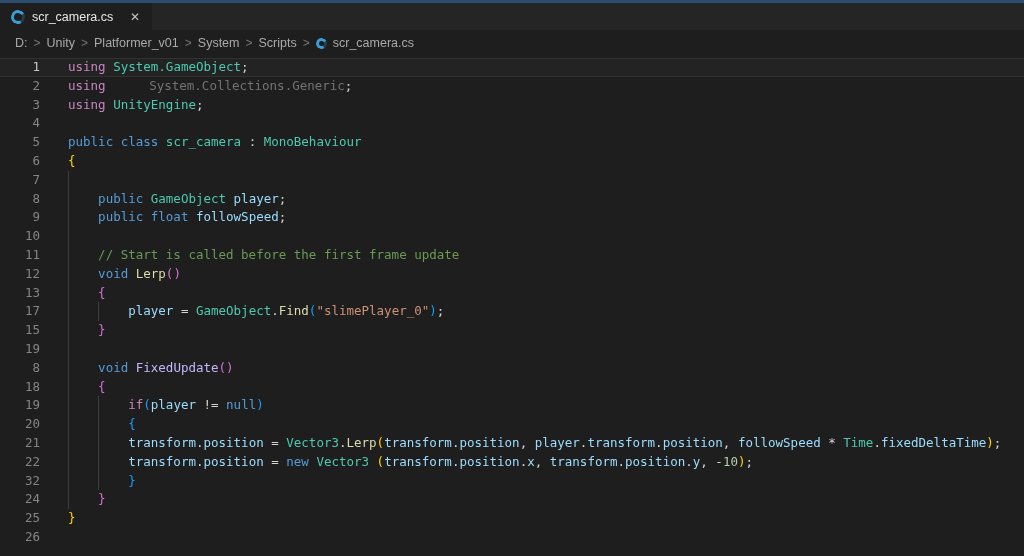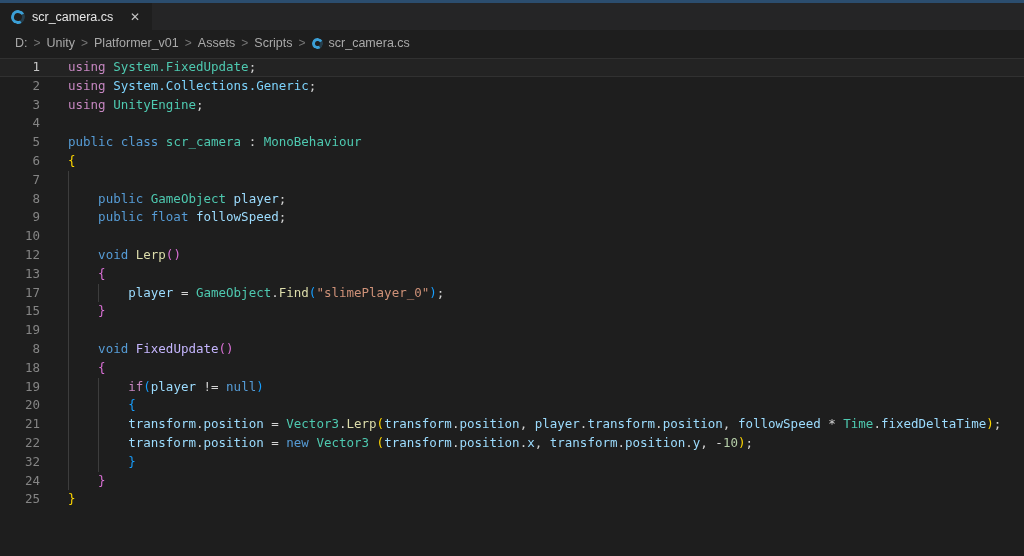--- a/index.html
+++ b/index.html
@@ -117,38 +117,38 @@
   </div>
 </div>
 
 <div class="breadcrumb" id="breadcrumb">
     <span>D:</span>
     <span class="sep">&gt;</span>
     <span>Unity</span>
     <span class="sep">&gt;</span>
     <span>Platformer_v01</span>
     <span class="sep">&gt;</span>
-    <span>Assets</span>
+    <span>System</span>
     <span class="sep">&gt;</span>
     <span>Scripts</span>
     <span class="sep">&gt;</span>
     <span class="crumb-file">
       <span class="cs-icon"></span>
       <span>scr_camera.cs</span>
     </span>
   </div>
 
 <div class="editor" id="editor">
     <div class="code-line active">
       <div class="gutter">1</div>
-      <div class="content"><span style="color: rgb(197, 134, 192);">using</span><span style="color: rgb(212, 212, 212);"> </span><span style="color: rgb(78, 201, 176);">System.FixedUpdate</span><span style="color: rgb(212, 212, 212);">;</span></div>
+      <div class="content"><span style="color: rgb(197, 134, 192);">using</span><span style="color: rgb(212, 212, 212);"> </span><span style="color: rgb(78, 201, 176);">System.GameObject</span><span style="color: rgb(212, 212, 212);">;</span></div>
     </div>
     <div class="code-line">
       <div class="gutter">2</div>
-      <div class="content"><span style="color: rgb(197, 134, 192);">using</span><span style="color: rgb(212, 212, 212);"> </span><span style="color: #7dd3fc;">System.Collections.Generic</span><span style="color: rgb(212, 212, 212);">;</span></div>
+      <div class="content"><span style="color: rgb(197, 134, 192);">using</span><span style="color: rgb(212, 212, 212);"> </span><span style="color: #737373; margin-left: 36px;">System.Collections.Generic</span><span style="color: rgb(212, 212, 212);">;</span></div>
     </div>
     <div class="code-line">
       <div class="gutter">3</div>
       <div class="content"><span style="color: rgb(197, 134, 192);">using</span><span style="color: rgb(212, 212, 212);"> </span><span style="color: rgb(78, 201, 176);">UnityEngine</span><span style="color: rgb(212, 212, 212);">;</span></div>
     </div>
     <div class="code-line">
       <div class="gutter">4</div>
       <div class="content"></div>
     </div>
     <div class="code-line">
@@ -169,20 +169,24 @@
     </div>
     <div class="code-line">
       <div class="gutter">9</div>
       <div class="content"><span class="guide" style="left: 0ch;"></span><span style="color: rgb(212, 212, 212);">    </span><span style="color: rgb(86, 156, 214);">public</span><span style="color: rgb(212, 212, 212);"> </span><span style="color: rgb(86, 156, 214);">float</span><span style="color: rgb(212, 212, 212);"> </span><span style="color: rgb(156, 220, 254);">followSpeed</span><span style="color: rgb(212, 212, 212);">;</span></div>
     </div>
     <div class="code-line">
       <div class="gutter">10</div>
       <div class="content"><span class="guide" style="left: 0ch;"></span></div>
     </div>
     <div class="code-line">
+      <div class="gutter">11</div>
+      <div class="content"><span class="guide" style="left: 0ch;"></span><span style="color: rgb(212, 212, 212);">    </span><span style="color: rgb(106, 153, 85);">// Start is called before the first frame update</span></div>
+    </div>
+    <div class="code-line">
       <div class="gutter">12</div>
       <div class="content"><span class="guide" style="left: 0ch;"></span><span style="color: rgb(212, 212, 212);">    </span><span style="color: rgb(86, 156, 214);">void</span><span style="color: rgb(212, 212, 212);"> </span><span style="color: rgb(220, 220, 170);">Lerp</span><span style="color: rgb(218, 112, 214);">()</span></div>
     </div>
     <div class="code-line">
       <div class="gutter">13</div>
       <div class="content"><span class="guide" style="left: 0ch;"></span><span style="color: rgb(212, 212, 212);">    </span><span style="color: rgb(218, 112, 214);">{</span></div>
     </div>
     <div class="code-line">
       <div class="gutter">17</div>
       <div class="content"><span class="guide" style="left: 0ch;"></span><span class="guide" style="left: 4ch;"></span><span style="color: rgb(212, 212, 212);">        </span><span style="color: rgb(156, 220, 254);">player</span><span style="color: rgb(212, 212, 212);"> = </span><span style="color: rgb(78, 201, 176);">GameObject</span><span style="color: rgb(212, 212, 212);">.</span><span style="color: rgb(220, 220, 170);">Find</span><span style="color: rgb(23, 159, 255);">(</span><span style="color: rgb(206, 145, 120);">"slimePlayer_0"</span><span style="color: rgb(23, 159, 255);">)</span><span style="color: rgb(212, 212, 212);">;</span></div>
@@ -224,13 +228,17 @@
       <div class="content"><span class="guide" style="left: 0ch;"></span><span class="guide" style="left: 4ch;"></span><span style="color: rgb(212, 212, 212);">        </span><span style="color: rgb(23, 159, 255);">}</span></div>
     </div>
     <div class="code-line">
       <div class="gutter">24</div>
       <div class="content"><span class="guide" style="left: 0ch;"></span><span style="color: rgb(212, 212, 212);">    </span><span style="color: rgb(218, 112, 214);">}</span></div>
     </div>
     <div class="code-line">
       <div class="gutter">25</div>
       <div class="content"><span style="color: rgb(255, 215, 0);">}</span></div>
     </div>
+    <div class="code-line">
+      <div class="gutter">26</div>
+      <div class="content"></div>
+    </div>
   </div>
 
 </body></html>

